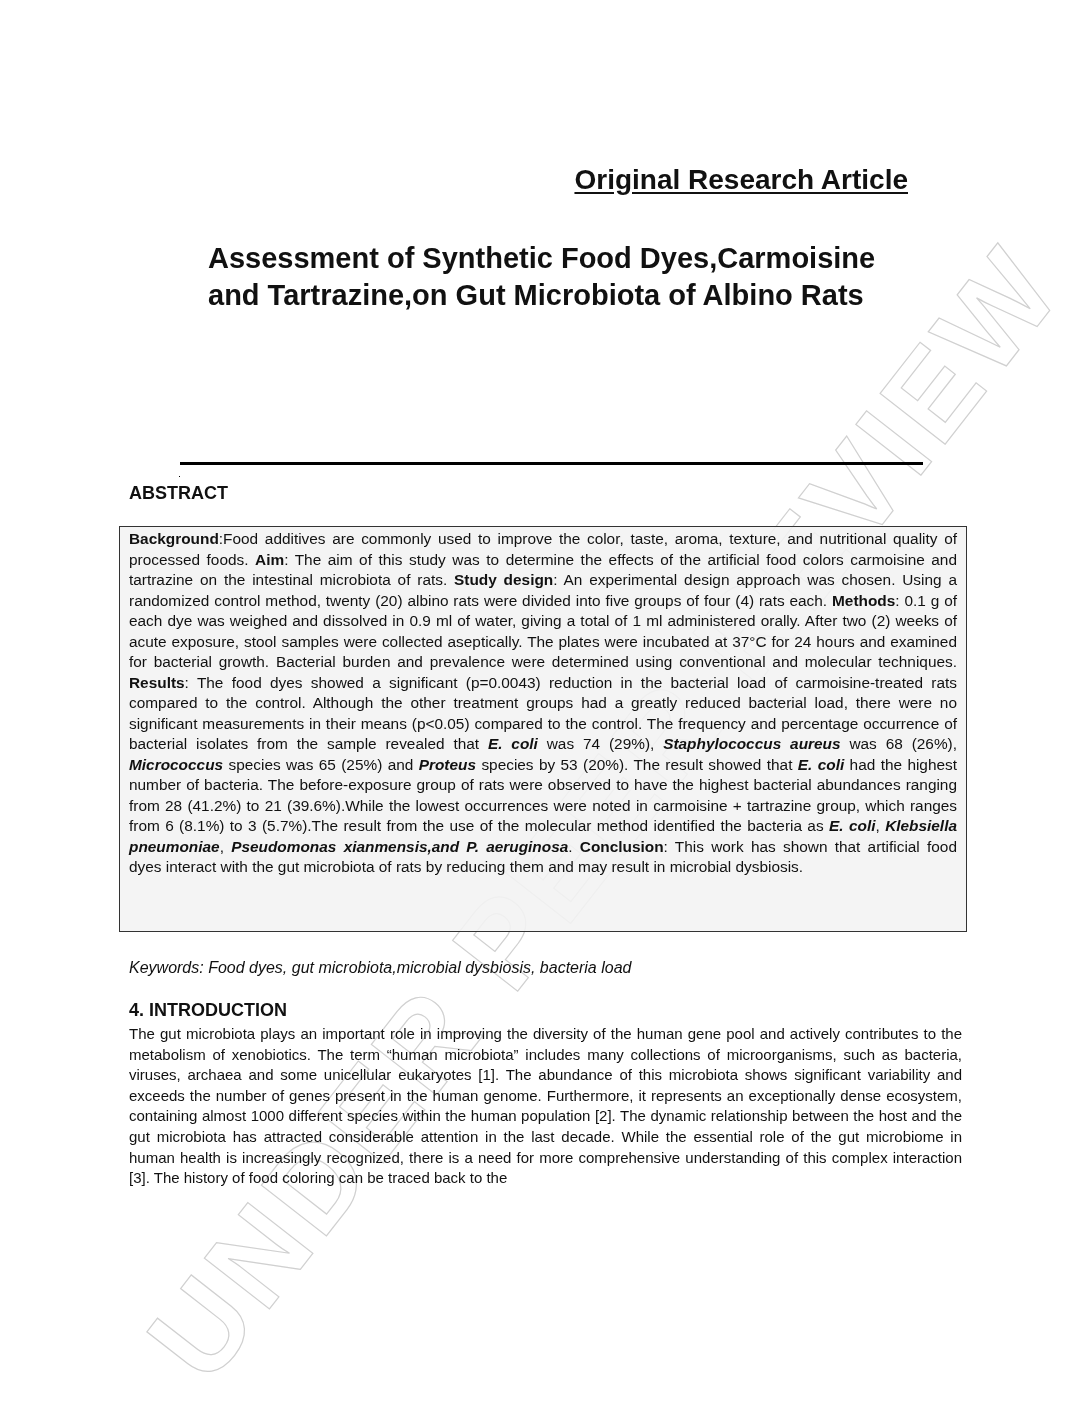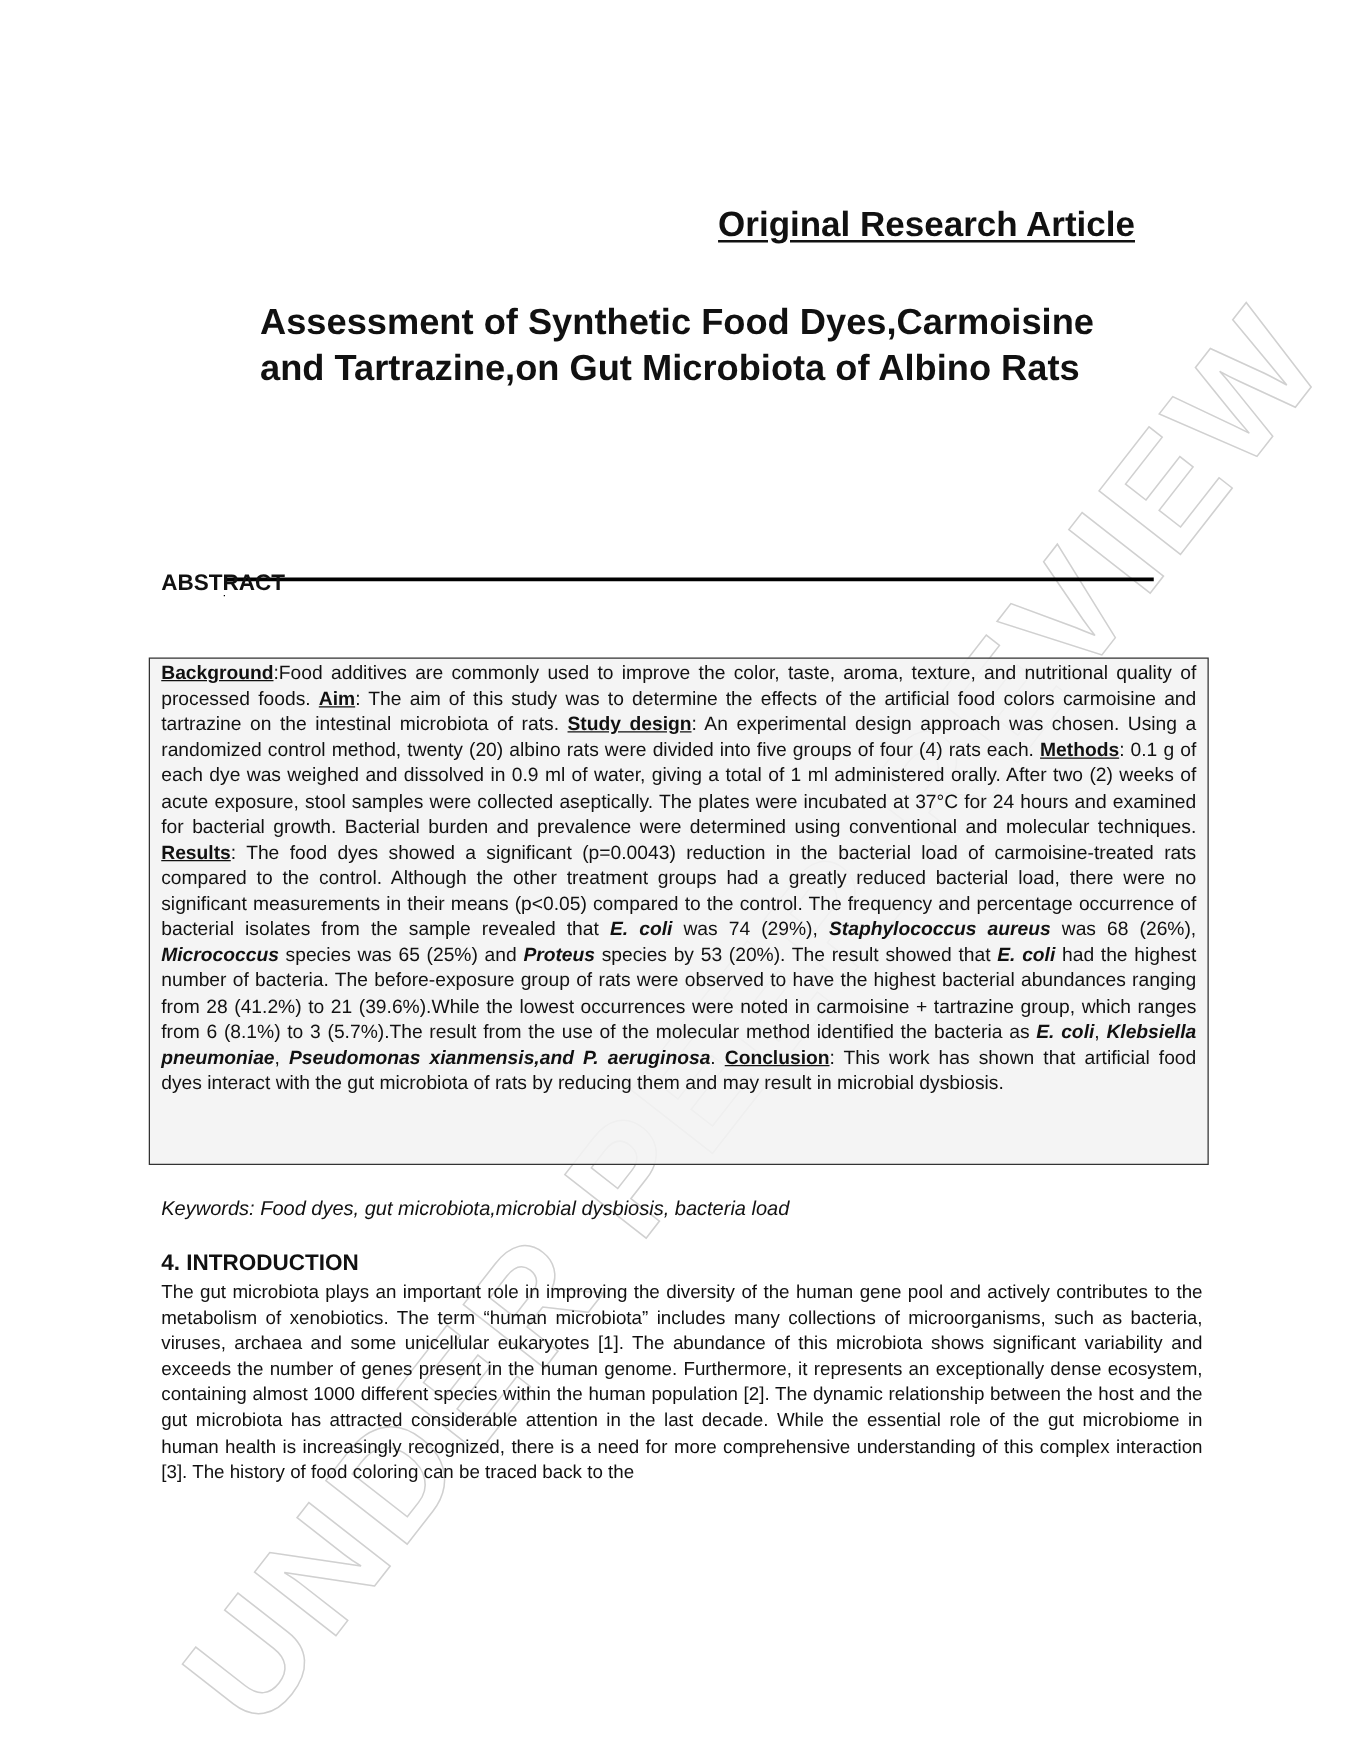--- a/index.html
+++ b/index.html
@@ -29,29 +29,29 @@
   }
   .title {
     position: absolute; right: 180px; top: 240px; width: 700px;
     font-size: 29px; font-weight: bold; line-height: 37px;
   }
   .rule {
     position: absolute; left: 180px; top: 462px; width: 743px; height: 3px; background: #000;
   }
   .dot { position: absolute; left: 179px; top: 476px; width: 1px; height: 1px; background:#000; }
   .abstract-heading {
-    position: absolute; left: 129px; top: 456px; font-size: 18px; font-weight: bold;
+    position: absolute; left: 129px; top: 483px; font-size: 18px; font-weight: bold;
   }
   .abstract-box {
     position: absolute; left: 119px; top: 526px; width: 848px; height: 406px;
     border: 1.5px solid #333; background: rgba(243,243,243,0.88);
     box-sizing: border-box; padding: 2px 9px;
     font-size: 15.4px; line-height: 20.5px; text-align: justify;
   }
-  .abstract-box b { font-weight: bold; text-decoration: underline; }
+  .abstract-box b { font-weight: bold; }
   .abstract-box i { font-style: italic; font-weight: bold; }
   .keywords {
     position: absolute; left: 129px; top: 959px; font-size: 16px; font-style: italic;
   }
   .section-heading {
     position: absolute; left: 129px; top: 1000px; font-size: 18px; font-weight: bold;
   }
   .intro {
     position: absolute; left: 129px; top: 1024px; width: 833px;
     font-size: 15px; line-height: 20.6px; text-align: justify;

